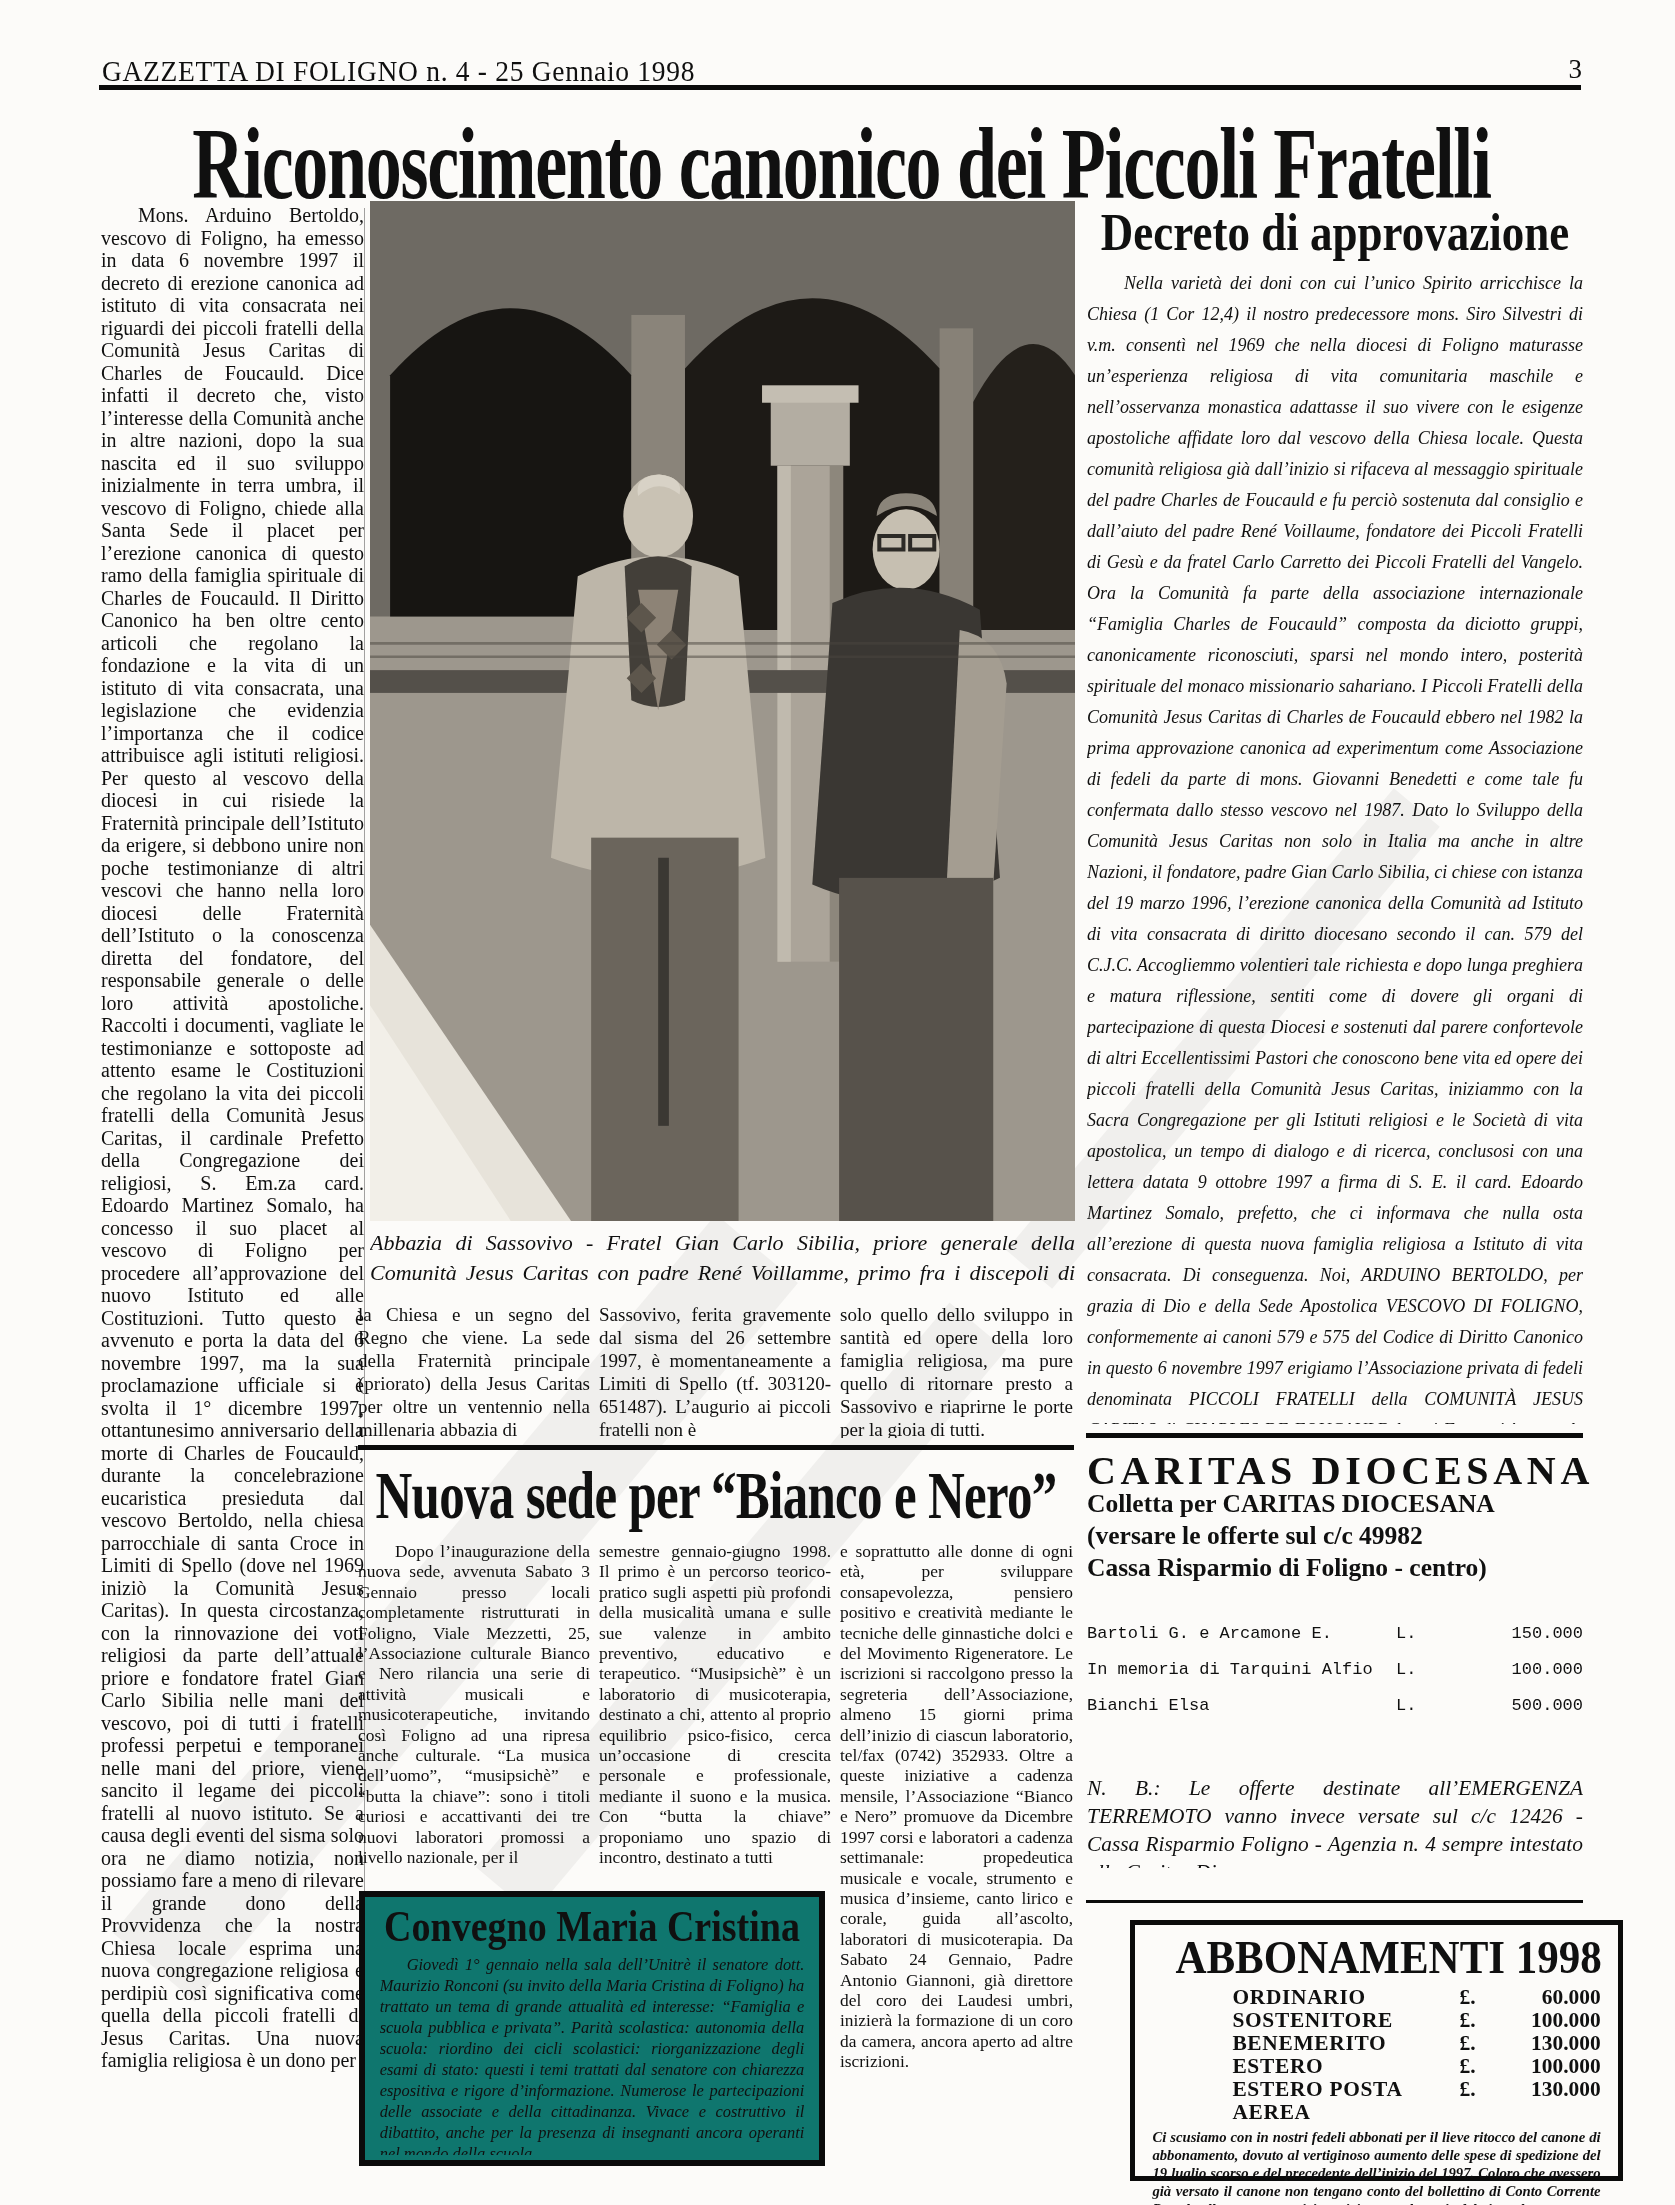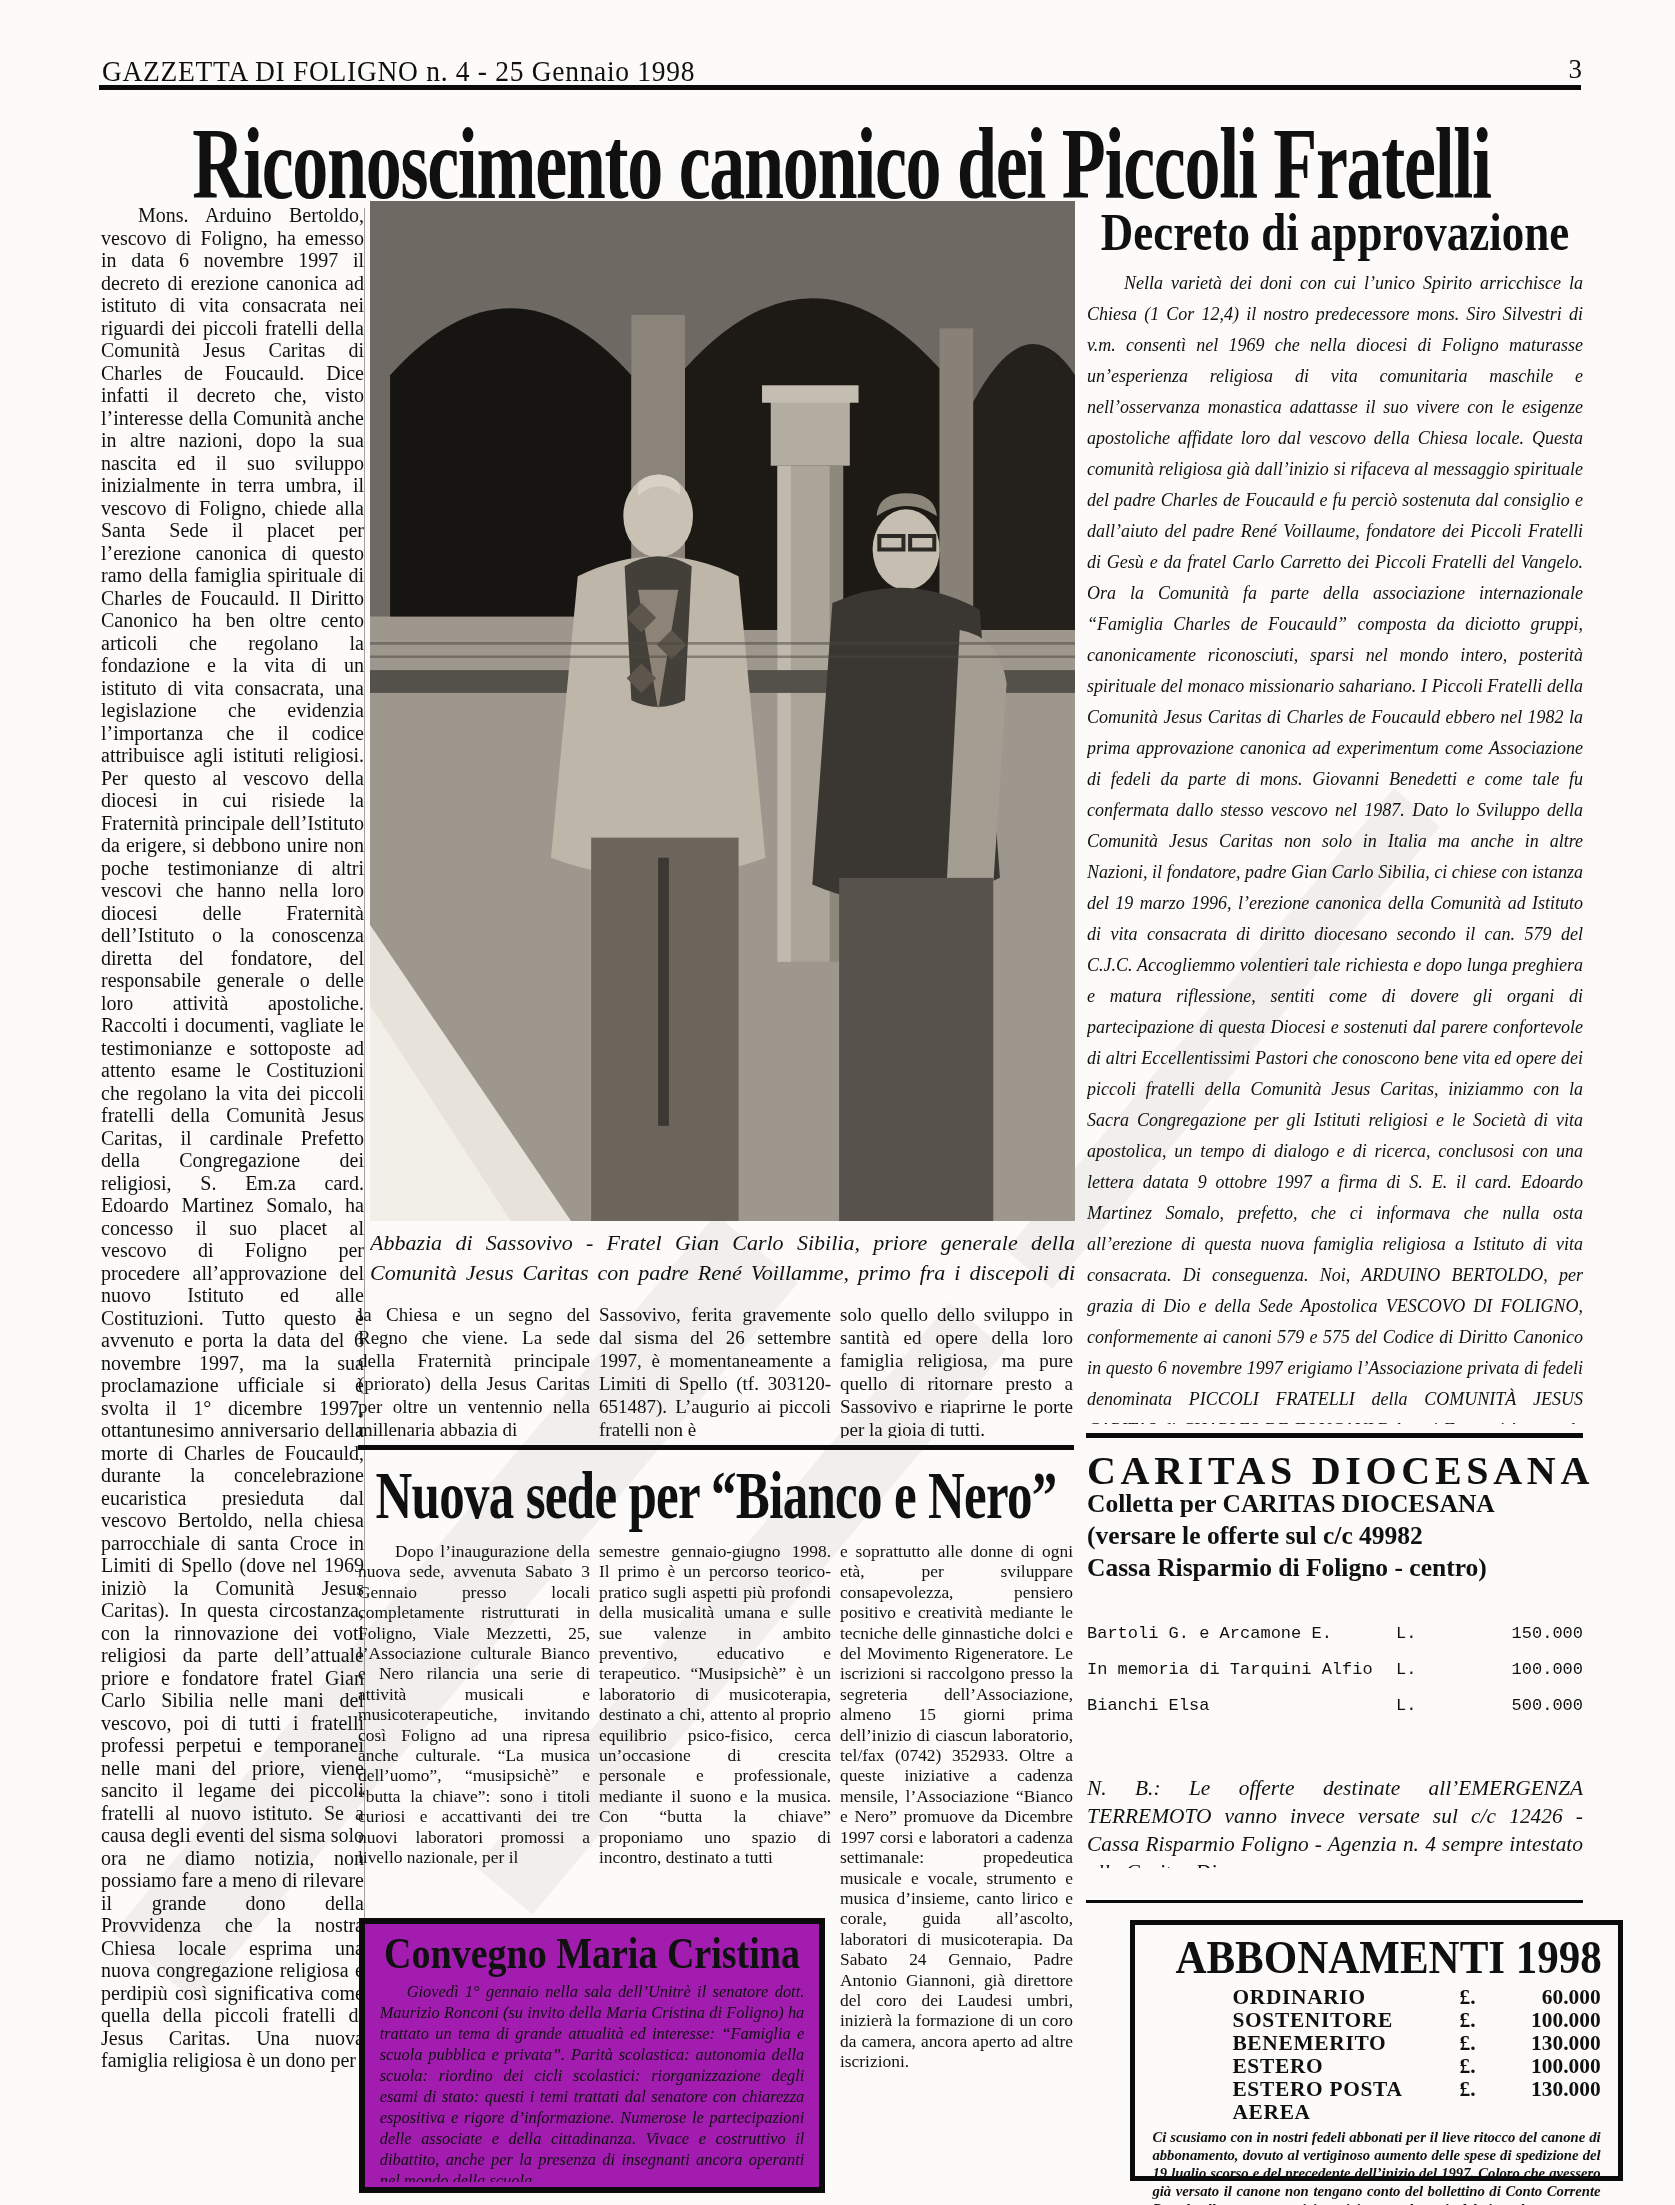--- a/index.html
+++ b/index.html
@@ -18,21 +18,21 @@
   .bodycol{font-size:20px;line-height:22.5px;}
   .indent{text-indent:37px;}
   .dec-title{font-size:45px;font-weight:bold;text-align:center;white-space:nowrap;
     transform:scaleY(1.18);transform-origin:center top;}
   .dec-body{font-size:18px;line-height:31px;font-style:italic;}
   .caption{font-size:22px;line-height:29.5px;font-style:italic;}
   .midcol{font-size:19px;line-height:23px;}
   .bn-title{font-size:51px;font-weight:bold;text-align:center;white-space:nowrap;
     transform:scaleY(1.32);transform-origin:center top;letter-spacing:-0.7px;}
   .bn-col{font-size:17.4px;line-height:20.4px;}
-  .conv-box{border:6px solid #0b0b0b;background:#a21caf;padding:4px 14.7px 6.7px 14.7px;box-sizing:border-box;margin-top:27px;}
+  .conv-box{border:6px solid #0b0b0b;background:#0f766e;padding:4px 14.7px 6.7px 14.7px;box-sizing:border-box;}
   .conv-title{font-size:38px;font-weight:bold;text-align:center;transform:scaleY(1.15);transform-origin:center top;}
   .conv-body{font-size:16.4px;line-height:21px;text-indent:27px;margin-top:9.4px;font-style:italic;}
   .car-title{font-size:40px;font-weight:bold;letter-spacing:4.7px;white-space:nowrap;}
   .car-sub{font-size:25.5px;line-height:32px;font-weight:bold;}
   .don-row{display:flex;font-size:17px;line-height:36px;font-family:Liberation Mono, monospace;}
   .don-name{flex:1;}
   .don-cur{width:60px;}
   .don-amt{width:127px;text-align:right;}
   .car-note{font-size:21.4px;line-height:28px;font-style:italic;}
   .abb-box{border:5.4px solid #0b0b0b;background:#fcfbf9;padding:5.4px 17.4px 5.4px 17.4px;box-sizing:border-box;}

